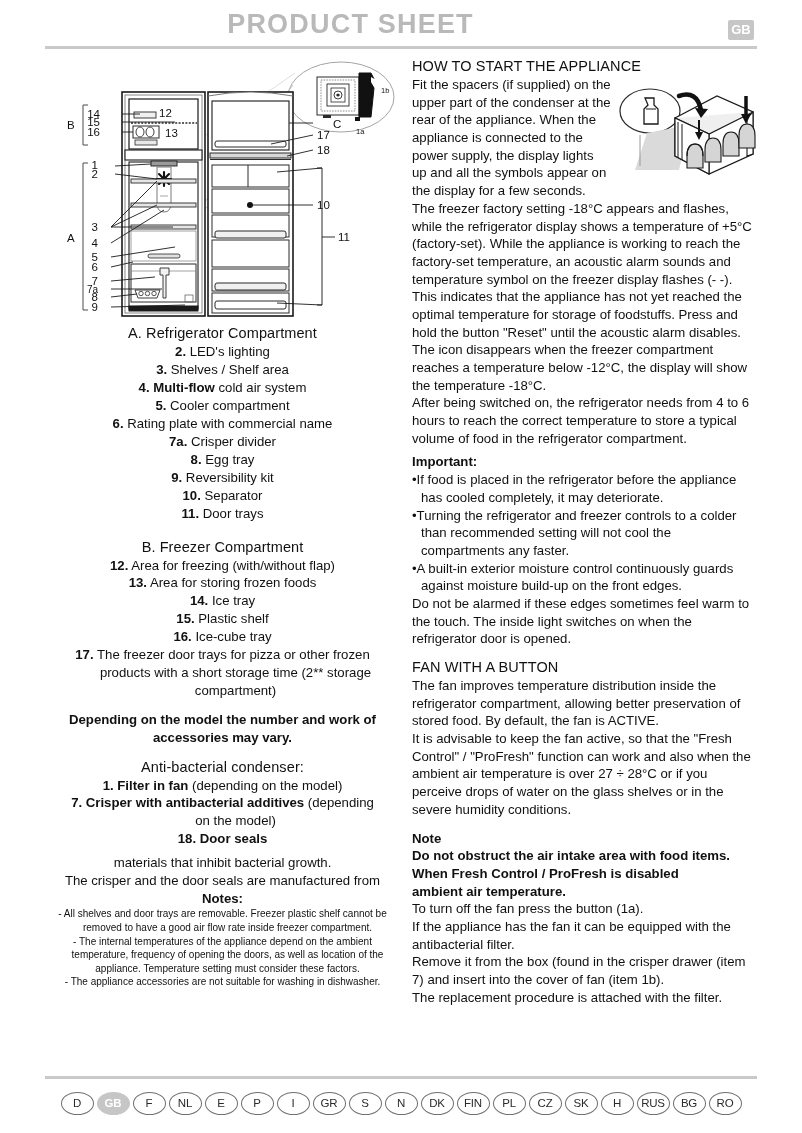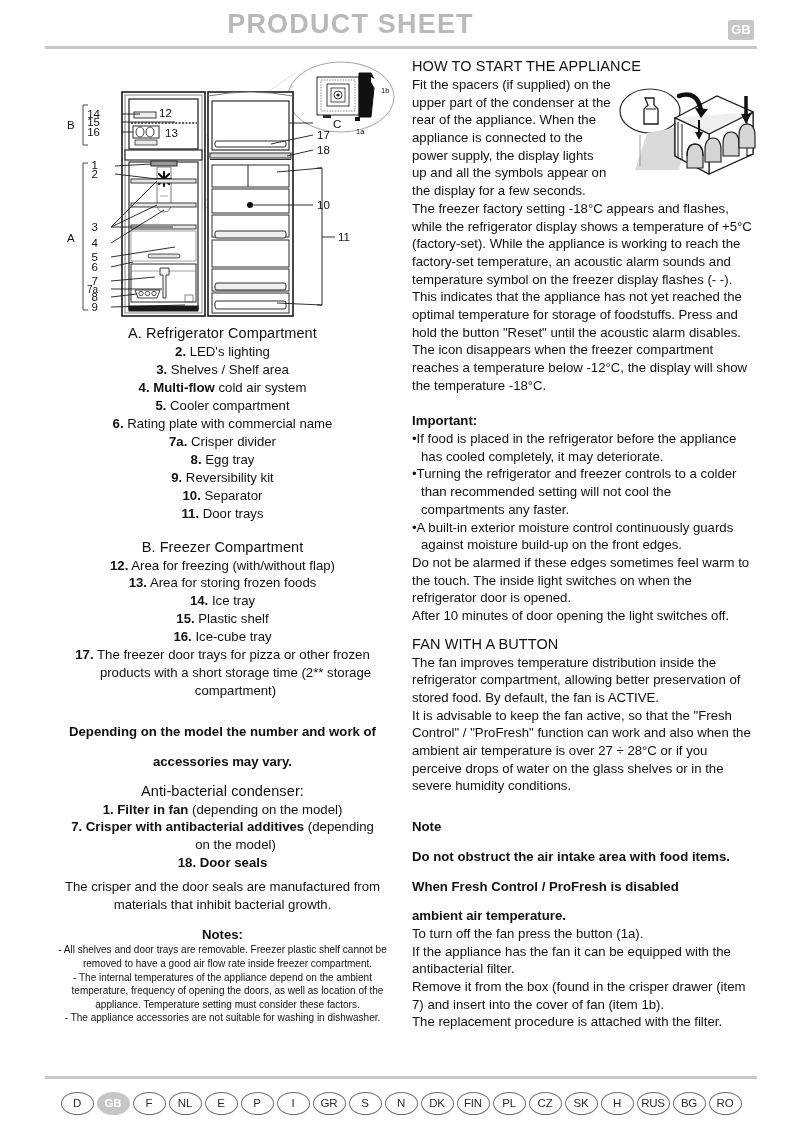--- a/index.html
+++ b/index.html
@@ -77,21 +77,21 @@
     font-size: 14.5px;
     font-weight: normal;
     margin: 0 0 2px 0;
     letter-spacing: 0.1px;
   }
   .p {
     font-size: 13.2px;
     line-height: 1.34;
     margin: 0;
   }
-  .b { font-weight: bold; margin-top: 12px; }
+  .b { font-weight: bold; }
   .listline {
     font-size: 13.2px;
     line-height: 1.36;
     margin: 0;
   }
   .listline .num { font-weight: bold; }
   .indent { padding-left: 26px; display: block; }
   .gap-s { height: 6px; }
   .gap-m { height: 11px; }
   .gap-l { height: 16px; }
@@ -383,22 +383,22 @@
   <div class="gap-s"></div>
 
   <div class="h2">Anti-bacterial condenser:</div>
   <p class="listline"><span class="b">1.</span> <span class="b">Filter in fan</span><span> (depending on the model)</span></p>
   <p class="listline"><span class="b">7.</span> <span class="b">Crisper with antibacterial additives</span><span> (depending</span></p>
   <p class="listline indent">on the model)</p>
   <p class="listline"><span class="b">18.</span> <span class="b">Door seals</span></p>
 
   <div class="gap-s"></div>
 
+  <p class="p">materials that inhibit bacterial growth.</p>
   <p class="p">The crisper and the door seals are manufactured from</p>
-  <p class="p">materials that inhibit bacterial growth.</p>
   <p class="p b">Notes:</p>
   <p class="dash">- All shelves and door trays are removable. Freezer plastic shelf cannot be removed to have a good air flow rate inside freezer compartment.</p>
   <p class="dash">- The internal temperatures of the appliance depend on the ambient temperature, frequency of opening the doors, as well as location of the appliance. Temperature setting must consider these factors.</p>
   <p class="dash">- The appliance accessories are not suitable for washing in dishwasher.</p>
 </div>
 
 <div class="col-right">
 
   <div class="h2">HOW TO START THE APPLIANCE</div>
 
@@ -439,29 +439,29 @@
 
         <path d="M129 18 L129 38" stroke="#111111" stroke-width="3.5"></path>
         <path d="M124 36 l5 10 l5 -10 Z" fill="#111111" stroke="none"></path>
       </g>
     </svg>
   </div>
 
   <p class="p">Fit the spacers (if supplied) on the upper part of the condenser at the rear of the appliance. When the appliance is connected to the power supply, the display lights up and all the symbols appear on the display for a few seconds.</p>
   <p class="p">The freezer factory setting -18°C appears and flashes, while the refrigerator display shows a temperature of +5°C (factory-set). While the appliance is working to reach the factory-set temperature, an acoustic alarm sounds and temperature symbol on the freezer display flashes (- -). This indicates that the appliance has not yet reached the optimal temperature for storage of foodstuffs. Press and hold the button "Reset" until the acoustic alarm disables.</p>
   <p class="p">The icon disappears when the freezer compartment reaches a temperature below -12°C, the display will show the temperature -18°C.</p>
+  <p class="p">After being switched on, the refrigerator needs from 4 to 6 hours to reach the correct temperature to store a typical volume of food in the refrigerator compartment.</p>
 
   <div class="gap-s"></div>
 
   <p class="p b">Important:</p>
   <p class="bullet">•If food is placed in the refrigerator before the appliance has cooled completely, it may deteriorate.</p>
   <p class="bullet">•Turning the refrigerator and freezer controls to a colder than recommended setting will not cool the compartments any faster.</p>
   <p class="bullet">•A built-in exterior moisture control continuously guards against moisture build-up on the front edges.</p>
   <p class="p">Do not be alarmed if these edges sometimes feel warm to the touch. The inside light switches on when the refrigerator door is opened.</p>
-  <p class="p">After 10 minutes of door opening the light switches off.</p>
 
   <div class="gap-m"></div>
 
   <div class="h2">FAN WITH A BUTTON</div>
   <p class="p">The fan improves temperature distribution inside the refrigerator compartment, allowing better preservation of stored food. By default, the fan is ACTIVE.</p>
   <p class="p">It is advisable to keep the fan active, so that the "Fresh Control" / "ProFresh" function can work and also when the ambient air temperature is over 27 ÷ 28°C or if you perceive drops of water on the glass shelves or in the severe humidity conditions.</p>
 
   <div class="gap-m"></div>
 
   <p class="p b">Note</p>

